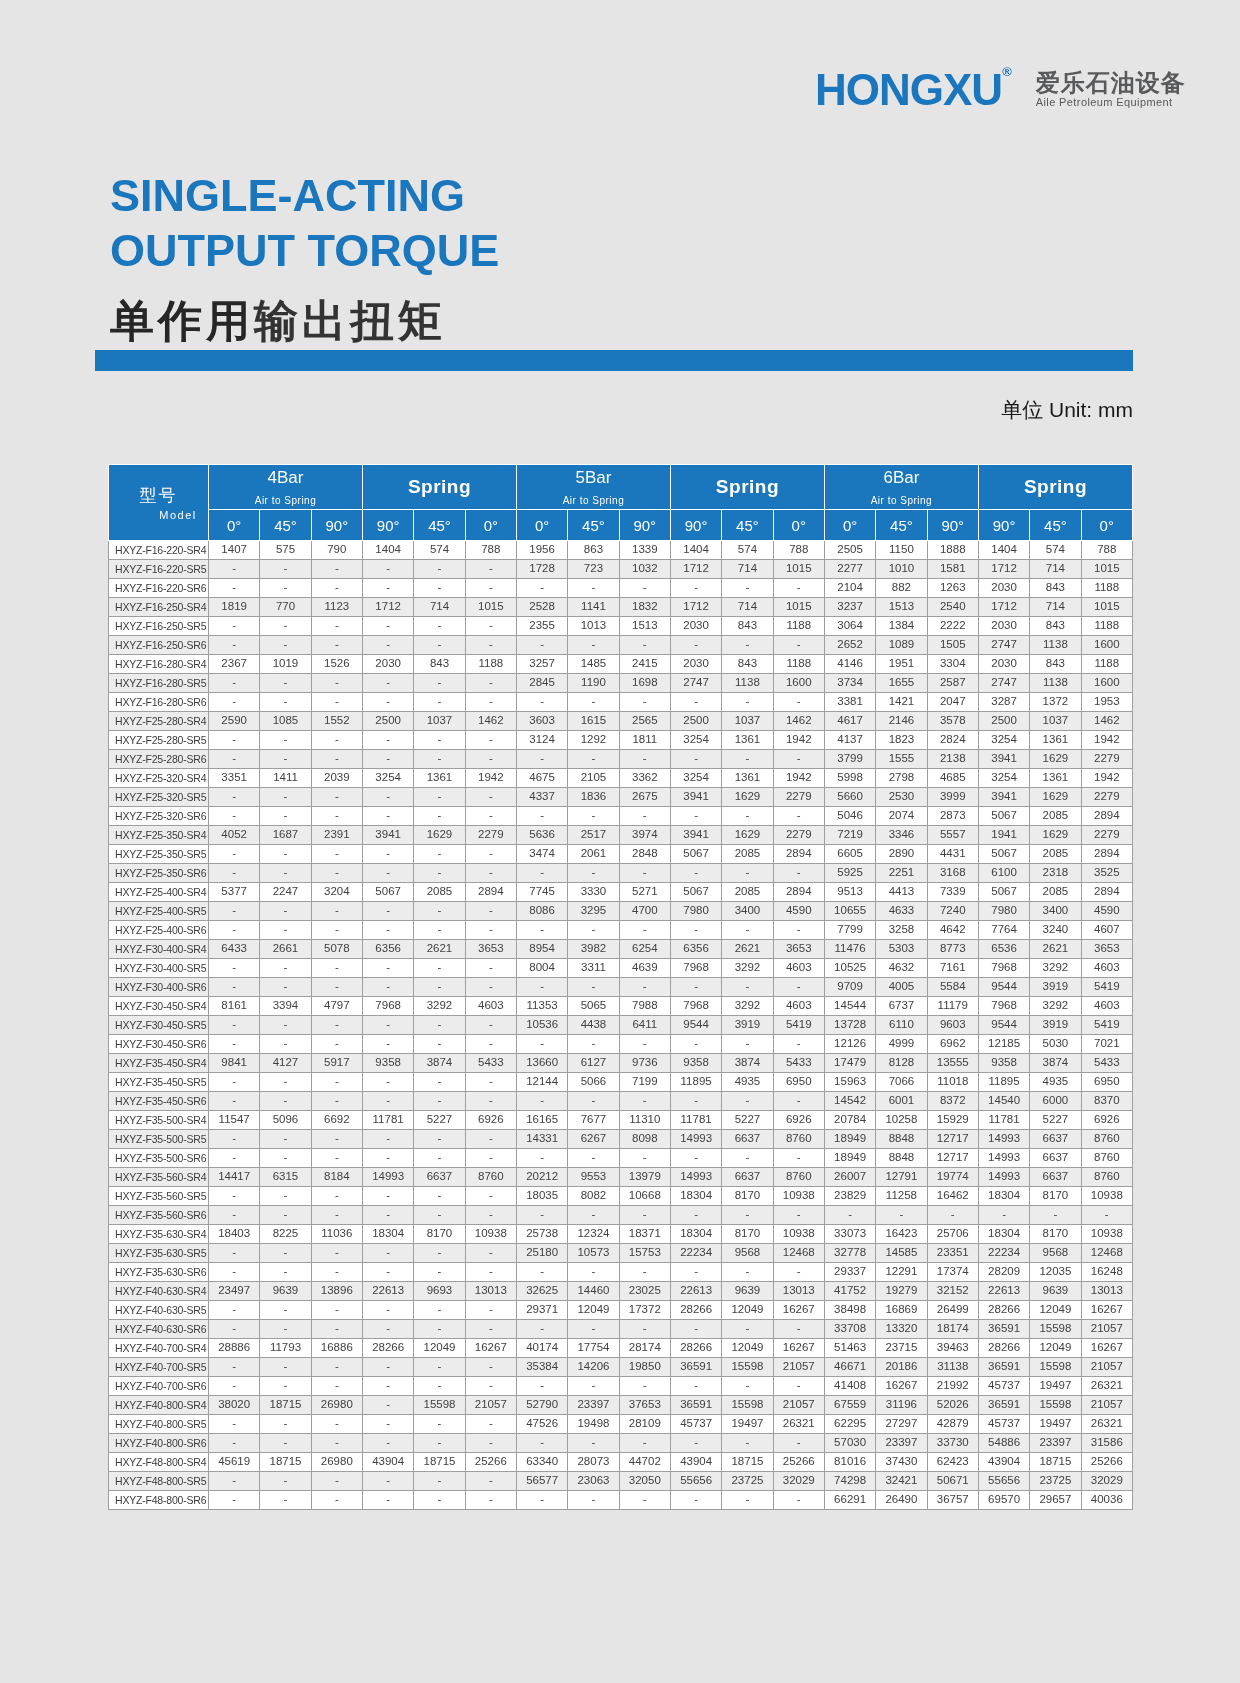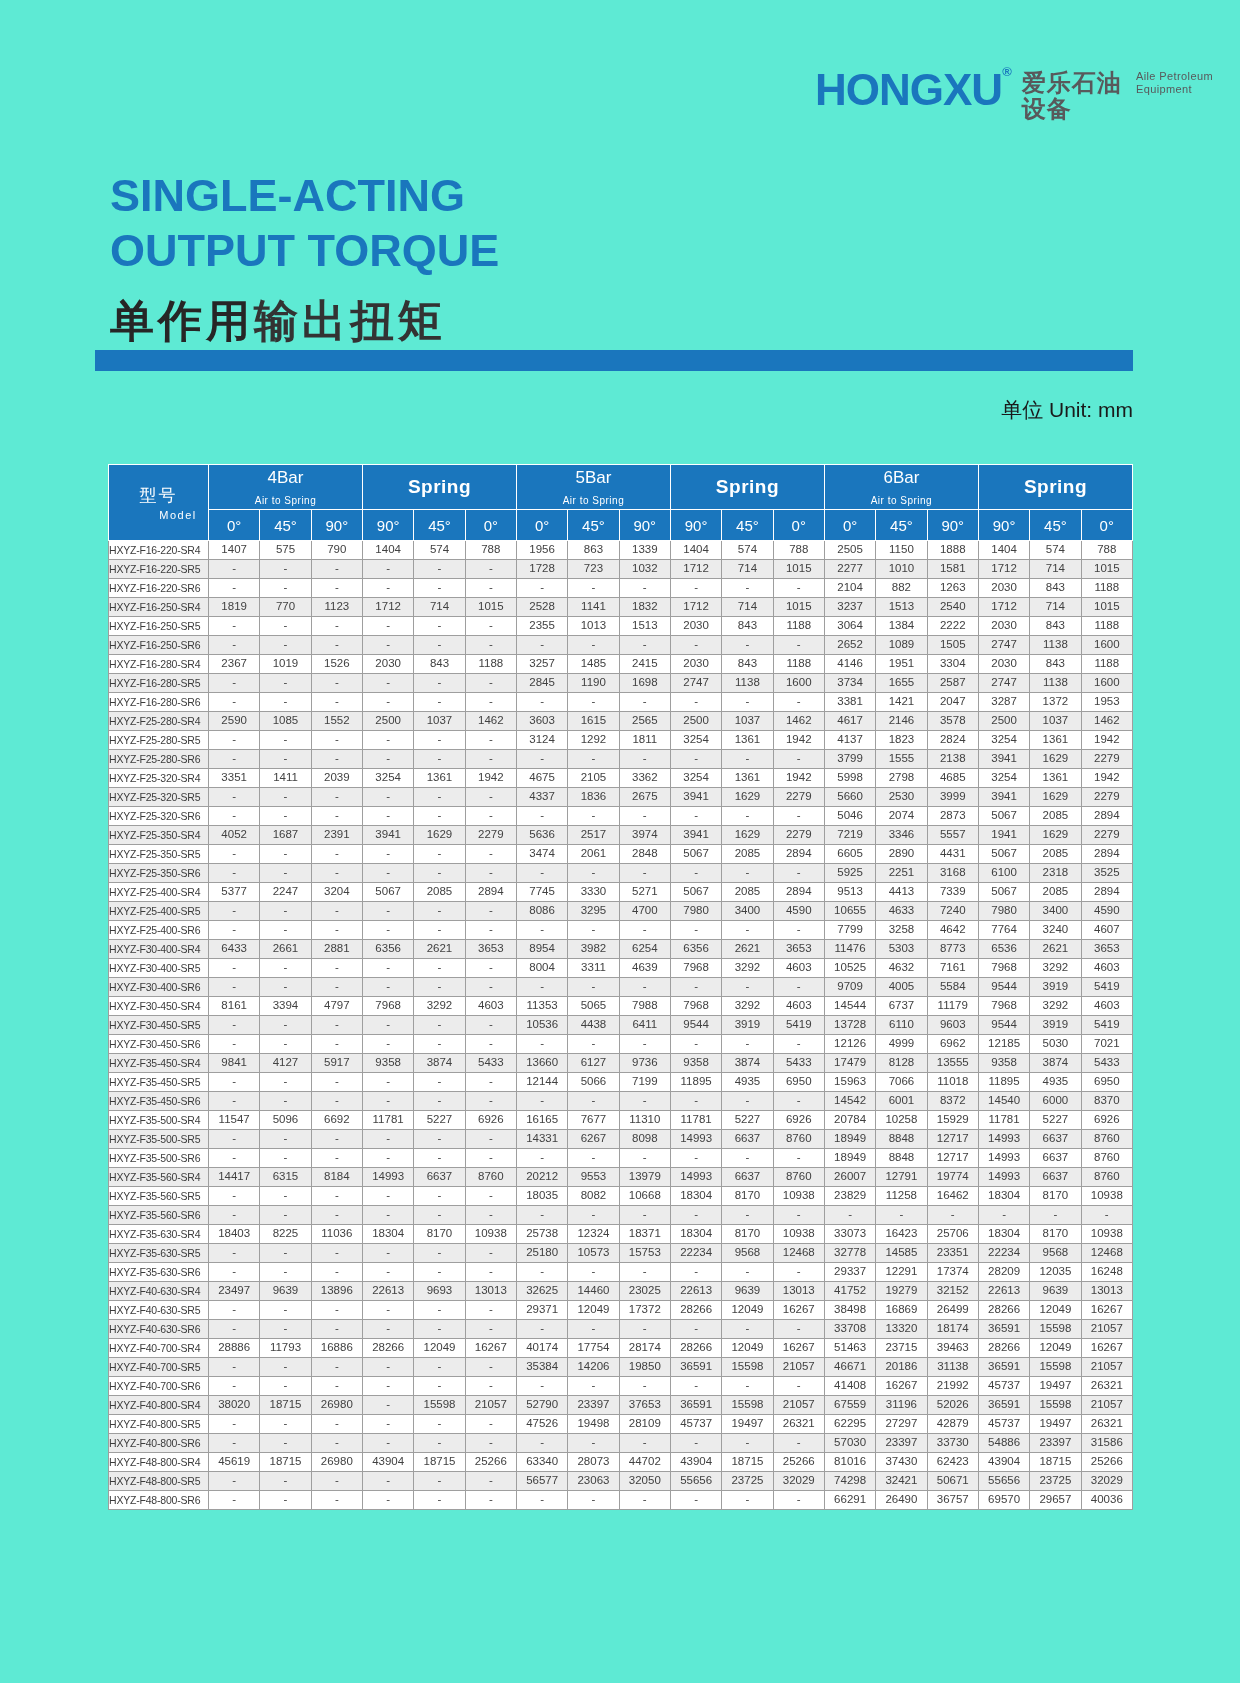--- a/index.html
+++ b/index.html
@@ -6,27 +6,27 @@
     --accent:#1A76BD;
     --header-text:#FFFFFF;
     --body-text:#414141;
     --stripe:#ECECEC;
     --grid:#9E9E9E;
     --logo-gray:#58595B;
   }
   *{margin:0;padding:0;box-sizing:border-box;}
   html,body{background:#ffffff;}
   body{font-family:"Liberation Sans",sans-serif;}
-  .page{position:relative;width:1240px;height:1683px;background:#5eead4;overflow:hidden;}
+  .page{position:relative;width:1240px;height:1683px;background:#e5e5e5;overflow:hidden;}
 
   
   .brand{position:absolute;top:70px;left:815px;display:flex;align-items:flex-start;}
   .brand .wordmark{color:var(--accent);font-weight:bold;font-size:44px;letter-spacing:-1px;line-height:40px;}
   .brand .reg{color:var(--accent);font-size:13px;vertical-align:top;position:relative;top:-6px;font-weight:bold;}
-  .brand .cnblock{margin-left:10px;display:flex;flex-direction:row;justify-content:flex-start;}
+  .brand .cnblock{margin-left:24px;display:flex;flex-direction:column;justify-content:flex-start;}
   .brand .cnname{color:var(--logo-gray);font-weight:bold;font-size:24px;line-height:26px;letter-spacing:1px;}
   .brand .enname{color:var(--logo-gray);font-size:11px;line-height:13px;letter-spacing:0.4px;}
 
   
   .title-block{position:absolute;left:110px;top:168px;}
   .title-en{color:var(--accent);font-size:45px;font-weight:bold;line-height:55px;letter-spacing:0px;}
   .title-cn{margin-top:14px;font-size:44px;color:#262626;letter-spacing:4px;}
   .title-cn .b{font-weight:bold;}
   .title-cn .r{font-weight:bold;color:#333;}
 
@@ -41,21 +41,21 @@
   thead tr.grp th{height:45px;}
   thead tr.deg th{height:31px;font-size:15px;}
   th.model-head{vertical-align:middle;}
   .mh-cn{font-size:17px;letter-spacing:2px;}
   .mh-en{font-size:11px;letter-spacing:1.5px;margin-top:2px;padding-left:39px;}
   .g-label{font-size:17px;line-height:18px;}
   .g-sub{font-size:10px;line-height:11px;letter-spacing:0.5px;margin-top:8px;}
   .g-only{font-size:19px;letter-spacing:0.5px;font-weight:bold;}
 
   tbody td{border:1px solid var(--grid);height:19px;text-align:center;color:var(--body-text);font-size:11.5px;padding:0;line-height:1;}
-  tbody td.model{font-size:10.5px;text-align:left;padding-left:0;letter-spacing:-0.2px;color:#3c3c3c;}
+  tbody td.model{font-size:10.5px;text-align:left;padding-left:6px;letter-spacing:-0.2px;color:#3c3c3c;}
   tbody tr:nth-child(even) td{background:var(--stripe);}
   tbody tr:nth-child(odd) td{background:#ffffff;}
 </style>
 </head>
 <body>
 
 <div class="page">
 
   <div class="brand">
     <div>
@@ -589,21 +589,21 @@
           <td>3258</td>
           <td>4642</td>
           <td>7764</td>
           <td>3240</td>
           <td>4607</td>
         </tr>
         <tr>
           <td class="model">HXYZ-F30-400-SR4</td>
           <td>6433</td>
           <td>2661</td>
-          <td>2881</td>
+          <td>5078</td>
           <td>6356</td>
           <td>2621</td>
           <td>3653</td>
           <td>8954</td>
           <td>3982</td>
           <td>6254</td>
           <td>6356</td>
           <td>2621</td>
           <td>3653</td>
           <td>11476</td>

